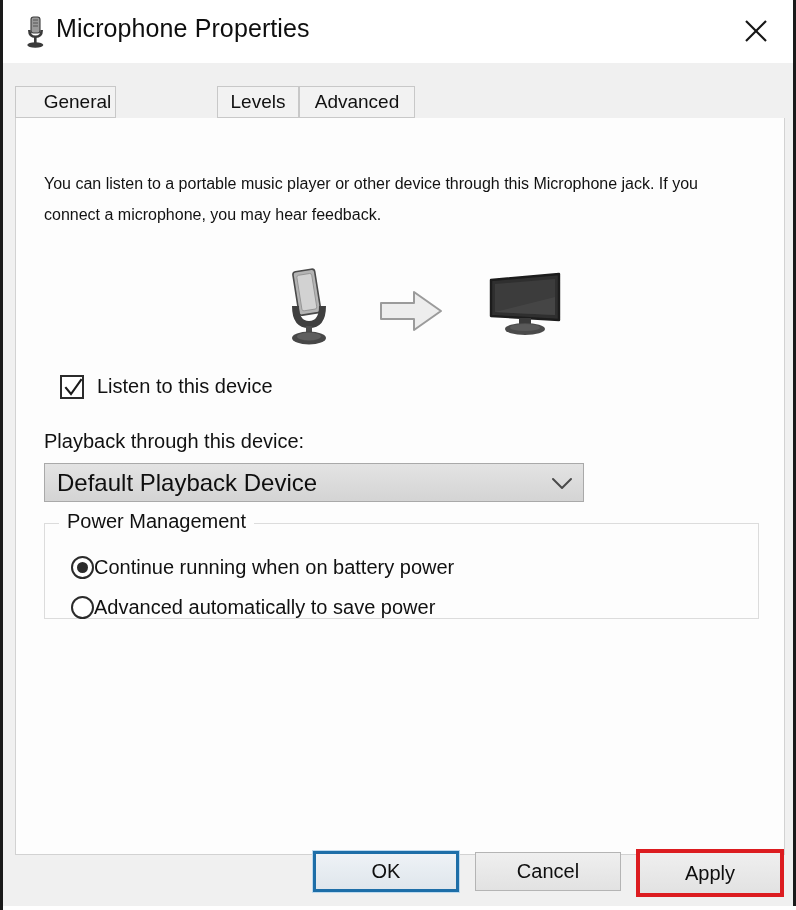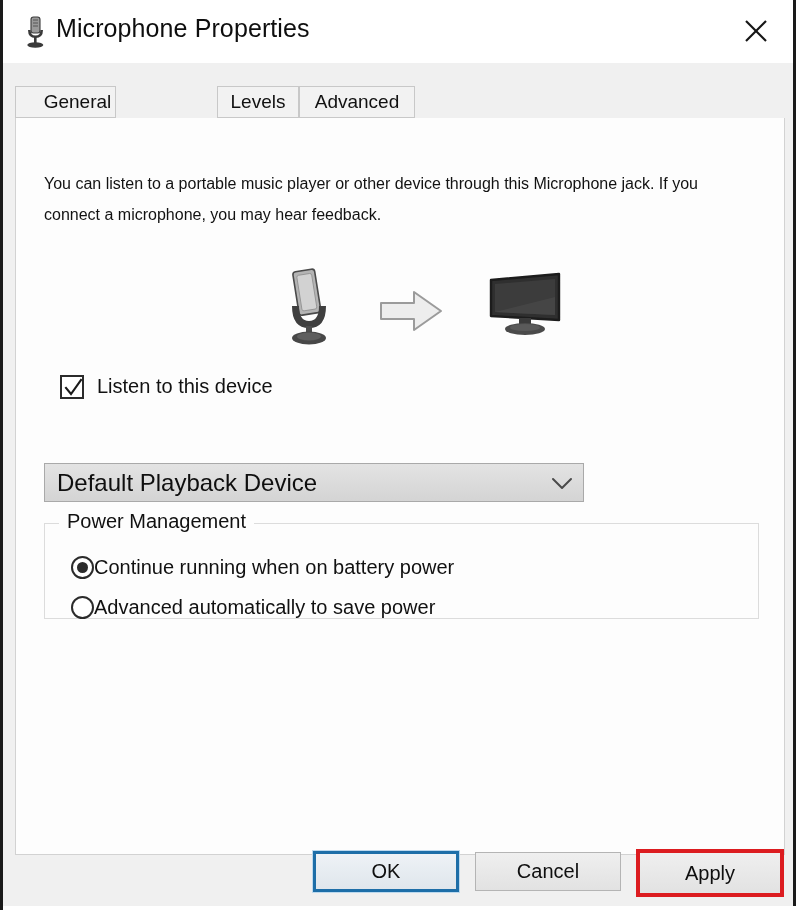--- a/index.html
+++ b/index.html
@@ -379,20 +379,21 @@
 
     <div class="checkrow">
       <span class="checkbox">
         <svg width="20" height="20" viewBox="0 0 20 20">
           <polyline points="3,10 8,16 18,2" fill="none" stroke="#1a1a1a" stroke-width="2.1" stroke-linecap="square" stroke-linejoin="miter"></polyline>
         </svg>
       </span>
       <span class="lbl">Listen to this device</span>
     </div>
 
+    <div class="combo-label">Playback through this device:</div>
 
     <div class="combo">
       <span class="combo-value">Default Playback Device</span>
       <span class="combo-arrow">
         <svg width="24" height="16" viewBox="0 0 24 16">
           <polyline points="3,4 12,13 21,4" fill="none" stroke="#4a4a4a" stroke-width="2" stroke-linecap="round" stroke-linejoin="round"></polyline>
         </svg>
       </span>
     </div>
 

